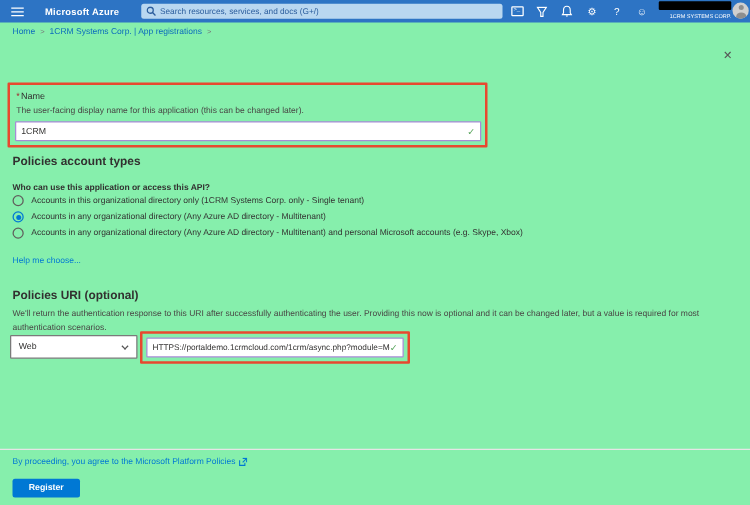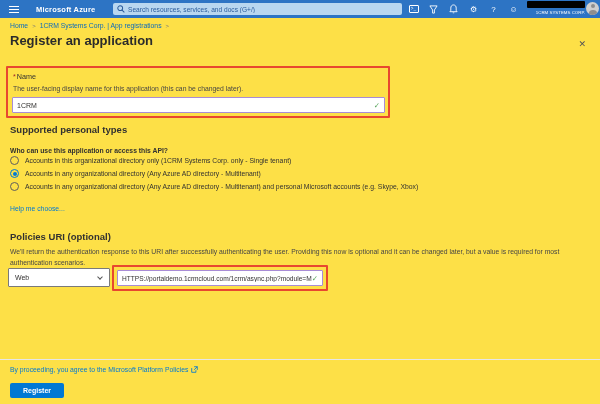--- a/index.html
+++ b/index.html
@@ -1,18 +1,18 @@
 <!DOCTYPE html>
 <html><head>
 <meta charset="utf-8">
 <style>
   * { margin:0; padding:0; box-sizing:border-box; }
   html,body { background:#888; }
   body { font-family:"Liberation Sans", sans-serif; }
-  .screen { position:relative; width:600px; height:404px; background:#fde047; overflow:hidden; margin:0 auto; }
+  .screen { position:relative; width:600px; height:404px; background:#86efac; overflow:hidden; margin:0 auto; }
 
   
   .topbar { position:absolute; top:0; left:0; width:600px; height:18px; background:#2d74c4; display:flex; align-items:center; }
   .hamburger { width:10px; height:7px; margin-left:9px; display:flex; flex-direction:column; justify-content:space-between; cursor:pointer; }
   .hamburger i { display:block; height:1px; background:#fff; }
   .brand { color:#fff; font-size:7.5px; font-weight:bold; letter-spacing:.2px; margin-left:17px; white-space:nowrap; }
   .searchbox { position:absolute; left:113px; top:3px; width:289px; height:12px; background:#b9d7f0; border-radius:2px; display:flex; align-items:center; padding:0 4px; cursor:text; }
   .searchbox .ph { color:#2a5c9c; font-size:6.6px; margin-left:3px; white-space:nowrap; overflow:hidden; }
   .tb-icons { position:absolute; left:408px; top:0; height:18px; display:flex; align-items:center; gap:9px; }
   .tb-ico { width:11px; height:12px; display:flex; align-items:center; justify-content:center; color:#fff; font-size:8px; cursor:pointer; }
@@ -113,35 +113,34 @@
     <span class="avatar"></span>
   </header>
 
   <nav class="breadcrumb">
     <a>Home</a>
     <span class="sep">&gt;</span>
     <a>1CRM Systems Corp. | App registrations</a>
     <span class="sep">&gt;</span>
   </nav>
 
-  <h1 class="page-title">Register an application</h1>
   <span class="close-x">✕</span>
 
   <div class="anno anno-name">
     <div class="name-label">
       <span class="req">*</span><span>Name</span>
     </div>
     <div class="name-desc">The user-facing display name for this application (this can be changed later).</div>
     <div class="txt-input name-input">
       <span class="val">1CRM</span>
       <span class="ok">✓</span>
     </div>
   </div>
 
-  <h2 class="sec-h" style="top:124px;">Supported personal types</h2>
+  <h2 class="sec-h" style="top:124px;">Policies account types</h2>
   <div class="q">Who can use this application or access this API?</div>
 
   <div class="opt" style="top:156px;">
     <span class="radio"></span>
     <span class="lbl">Accounts in this organizational directory only (1CRM Systems Corp. only - Single tenant)</span>
   </div>
   <div class="opt" style="top:169px;">
     <span class="radio selected"></span>
     <span class="lbl">Accounts in any organizational directory (Any Azure AD directory - Multitenant)</span>
   </div>

